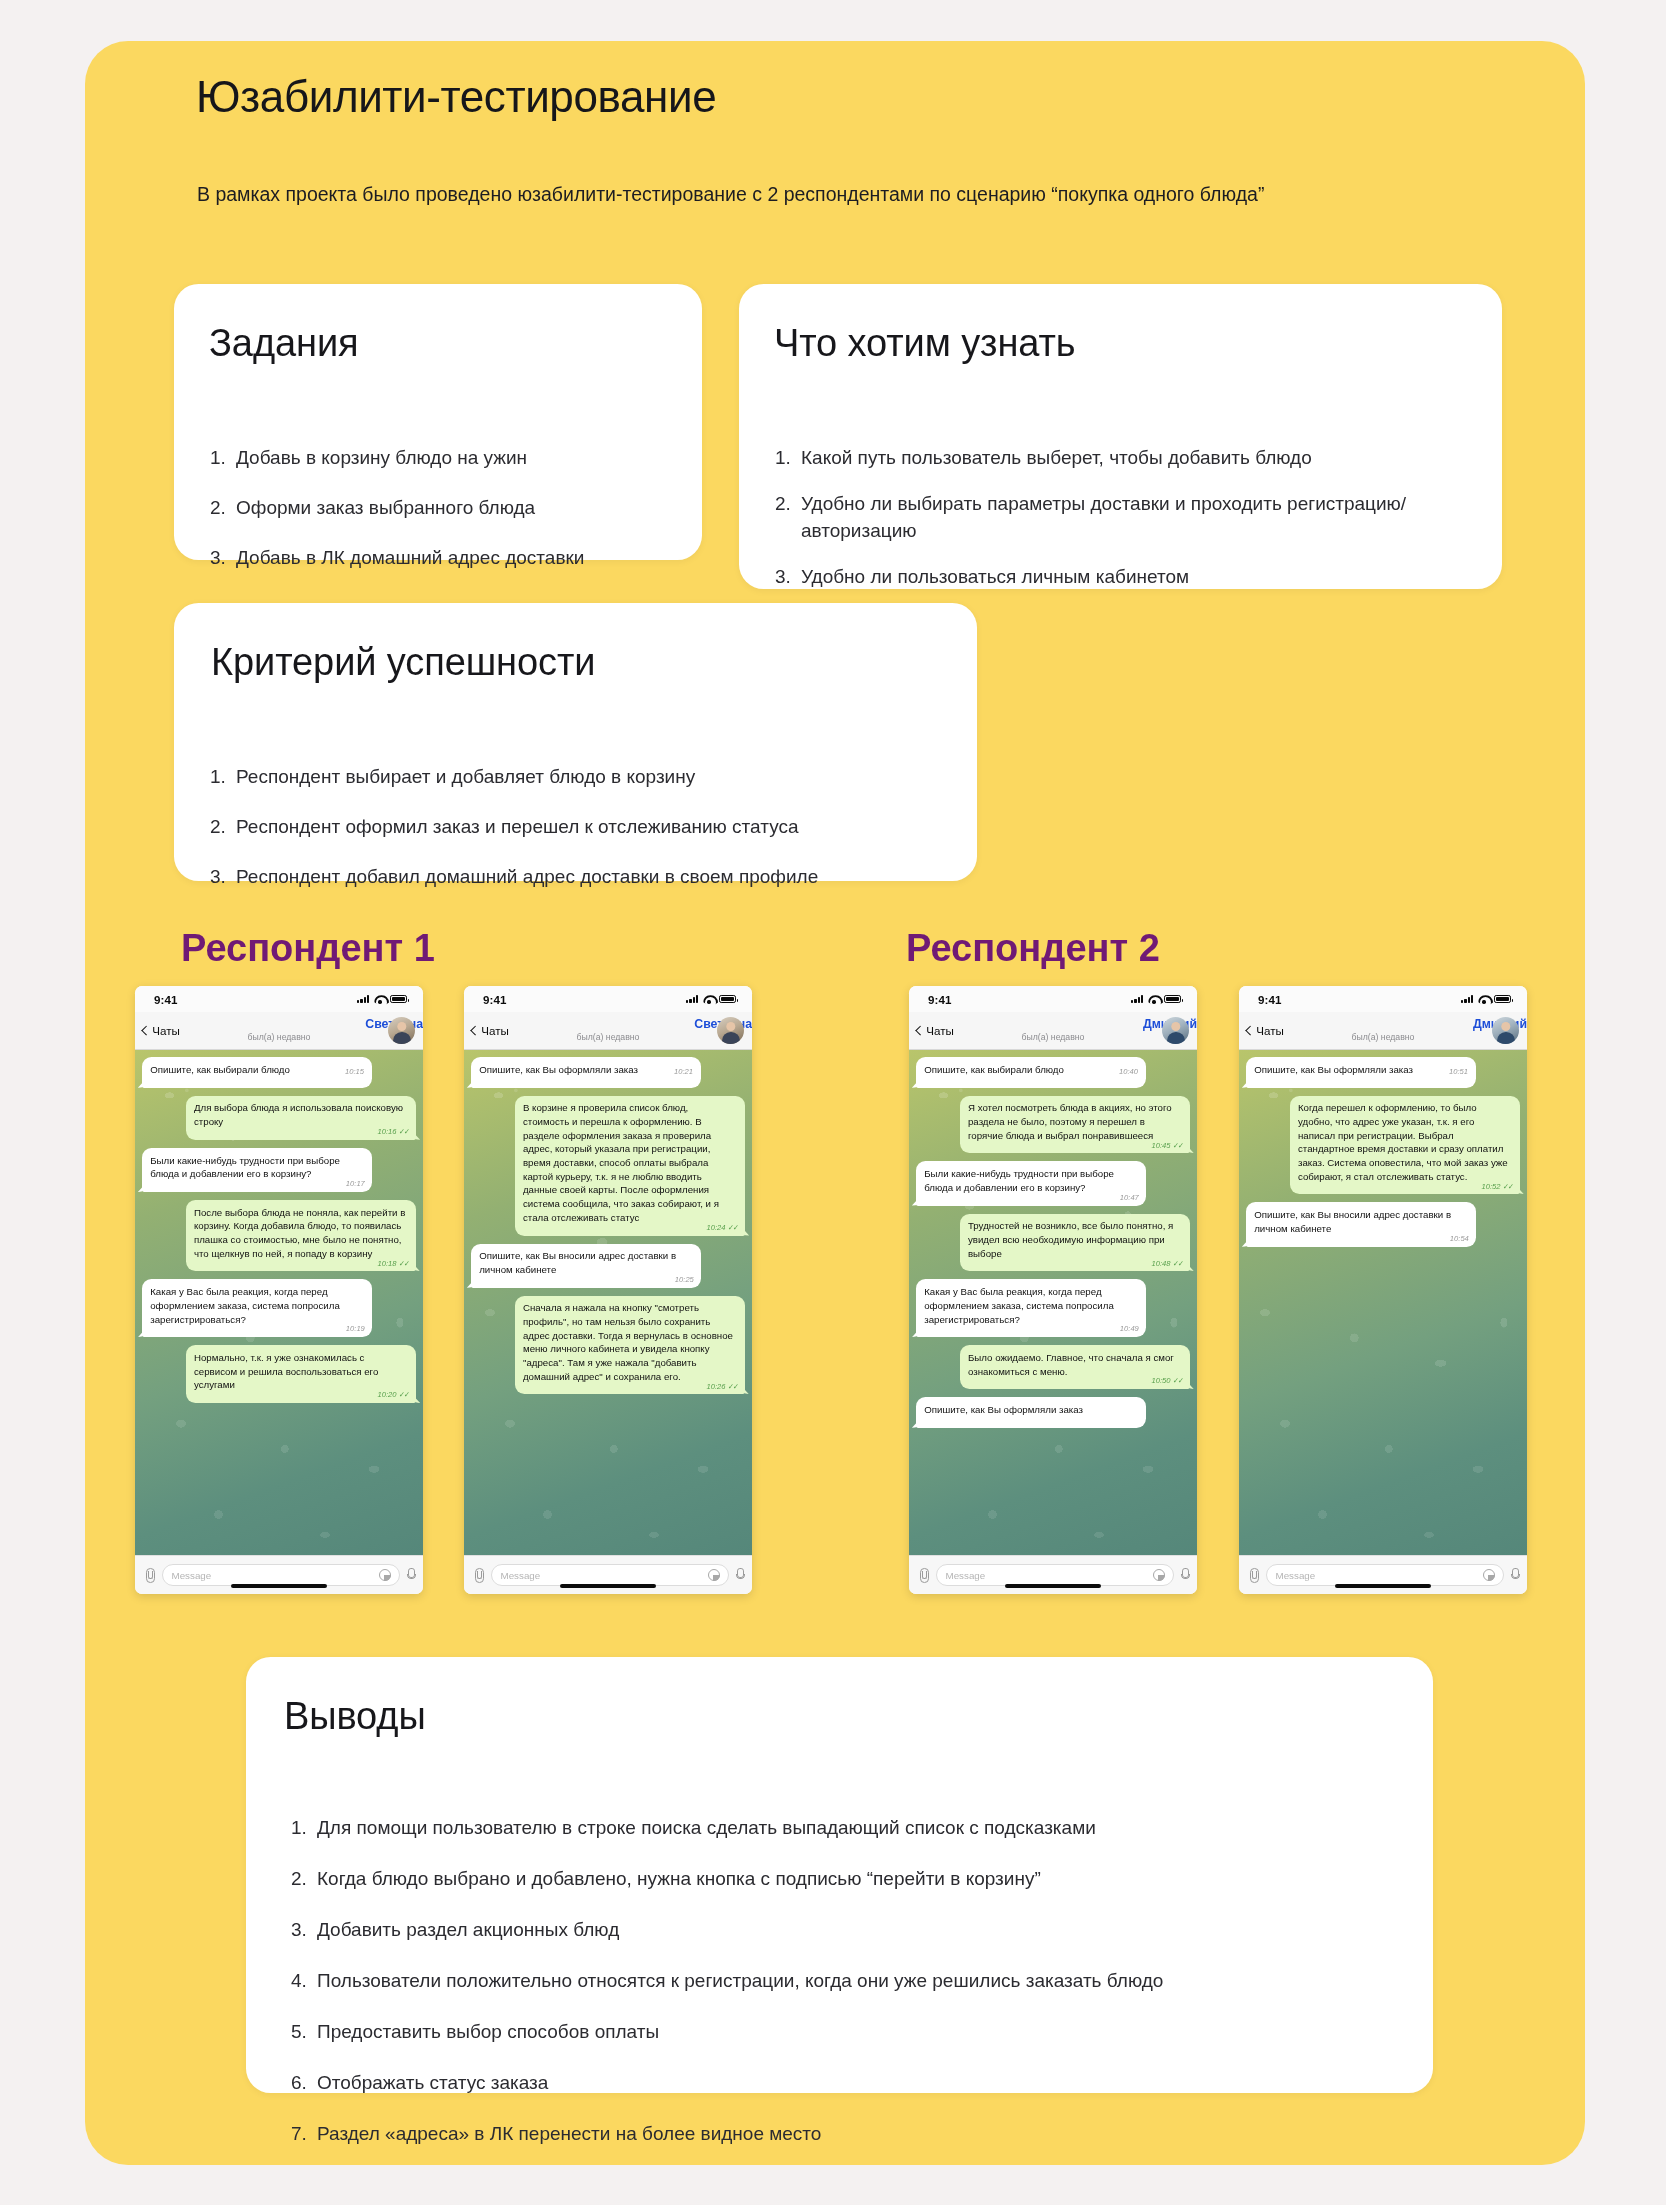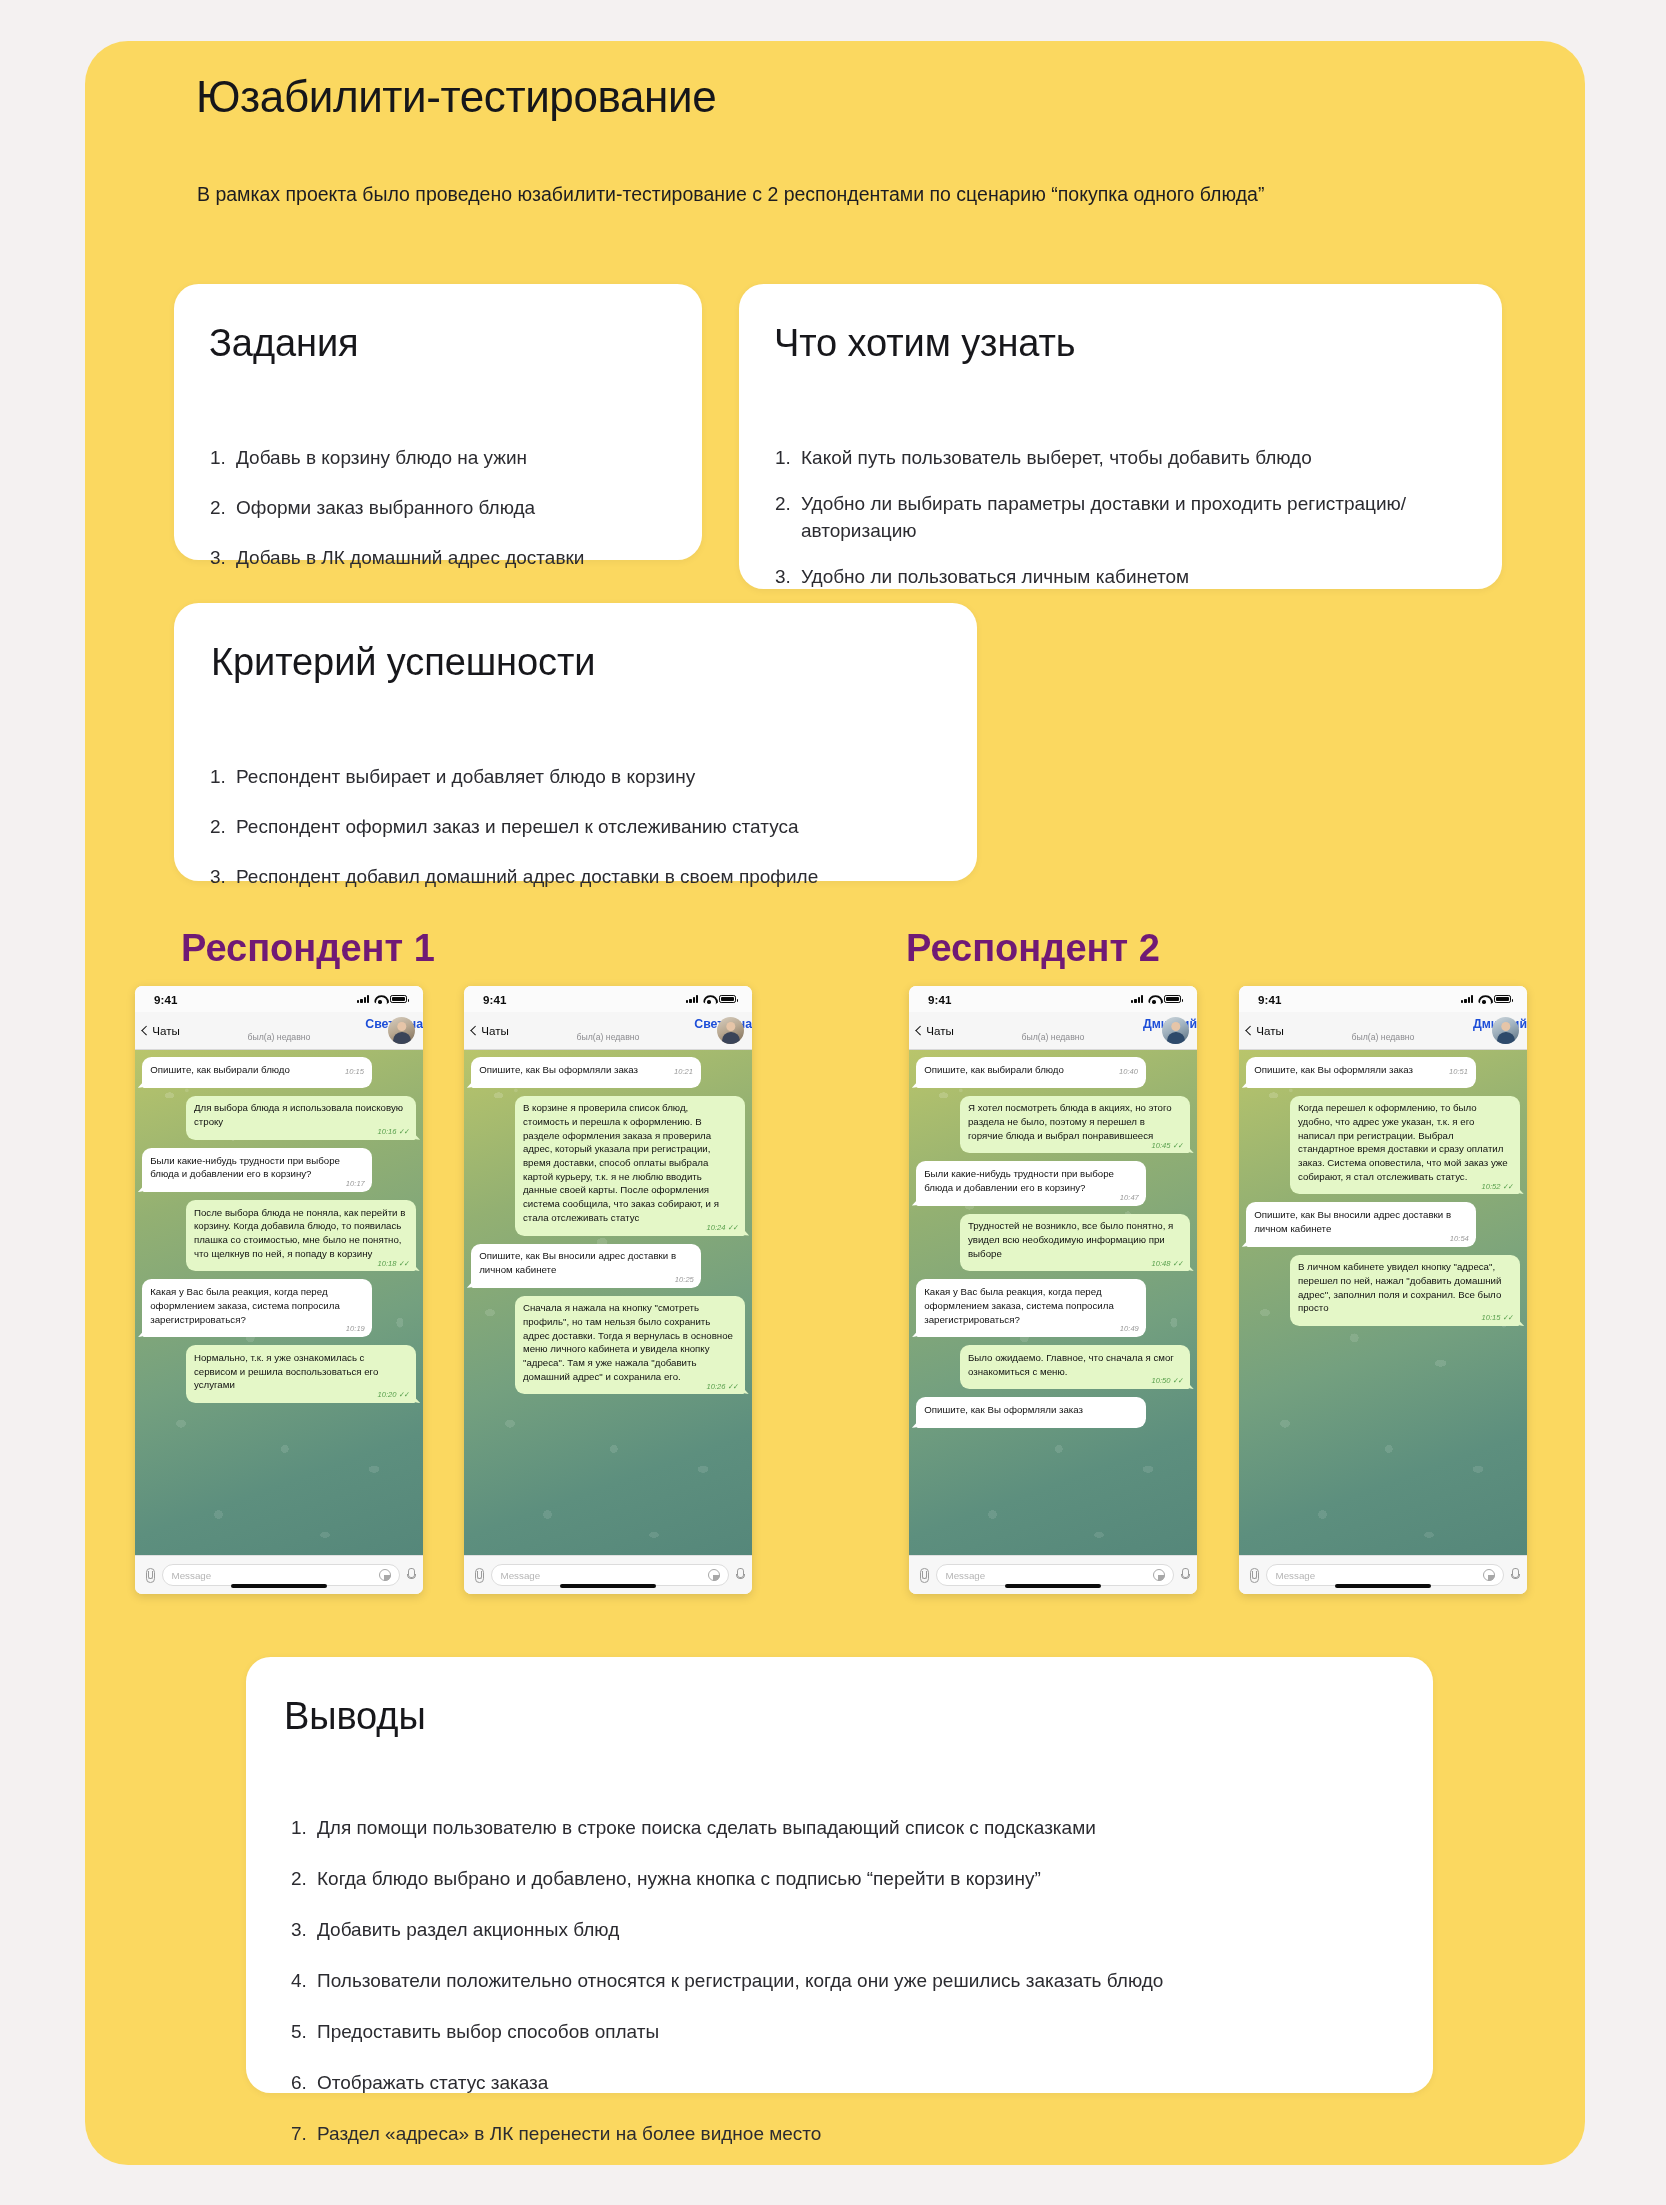--- a/index.html
+++ b/index.html
@@ -440,21 +440,20 @@
         <div class="hdr-name">Дмитрий</div>
         <div class="hdr-status">был(а) недавно</div>
       </div>
       <div class="avatar male"></div>
     </div>
     <div class="chat-body">
       <div class="msgs">
         <div class="bubble in short"><span class="txt">Опишите, как Вы оформляли заказ</span><span class="time">10:51</span></div>
         <div class="bubble out"><span class="txt">Когда перешел к оформлению, то было удобно, что адрес уже указан, т.к. я его написал при регистрации. Выбрал стандартное время доставки и сразу оплатил заказ. Система оповестила, что мой заказ уже собирают, я стал отслеживать статус.</span><span class="time">10:52<span class="ticks">✓✓</span></span></div>
         <div class="bubble in"><span class="txt">Опишите, как Вы вносили адрес доставки в личном кабинете</span><span class="time">10:54</span></div>
-        <div class="bubble out"><span class="txt">В личном кабинете увидел кнопку "адреса", перешел по ней, нажал "добавить домашний адрес", заполнил поля и сохранил. Все было просто</span><span class="time">10:15<span class="ticks">✓✓</span></span></div>
       </div>
     </div>
     <div class="input-bar">
       <span class="clip"></span>
       <div class="msg-field">
         <span>Message</span>
         <span class="sticker"></span>
       </div>
       <span class="mic"></span>
     </div>

